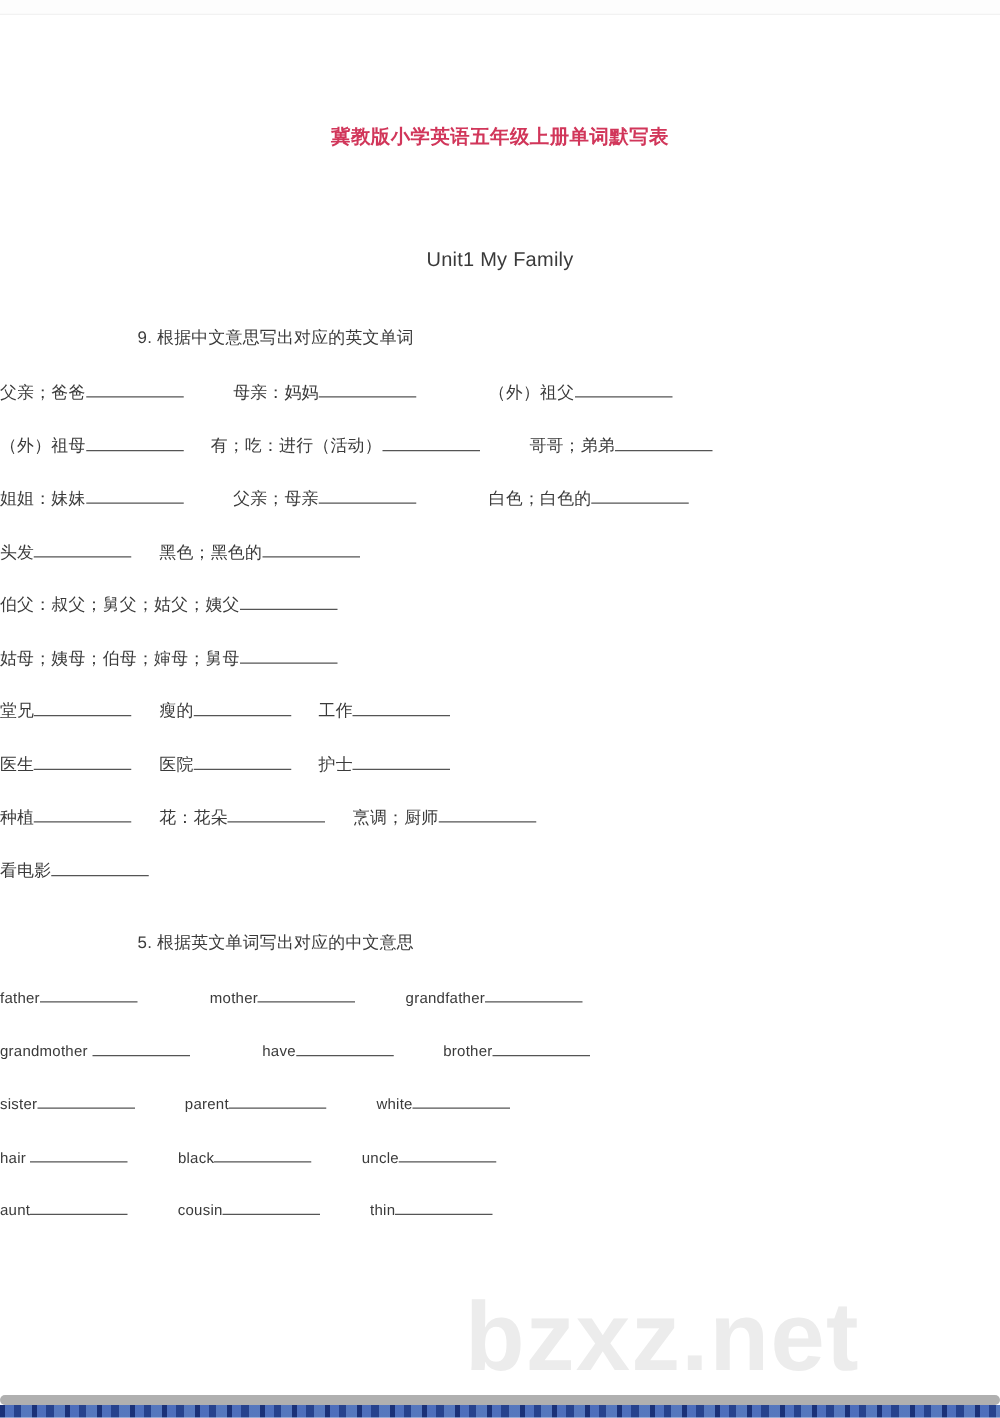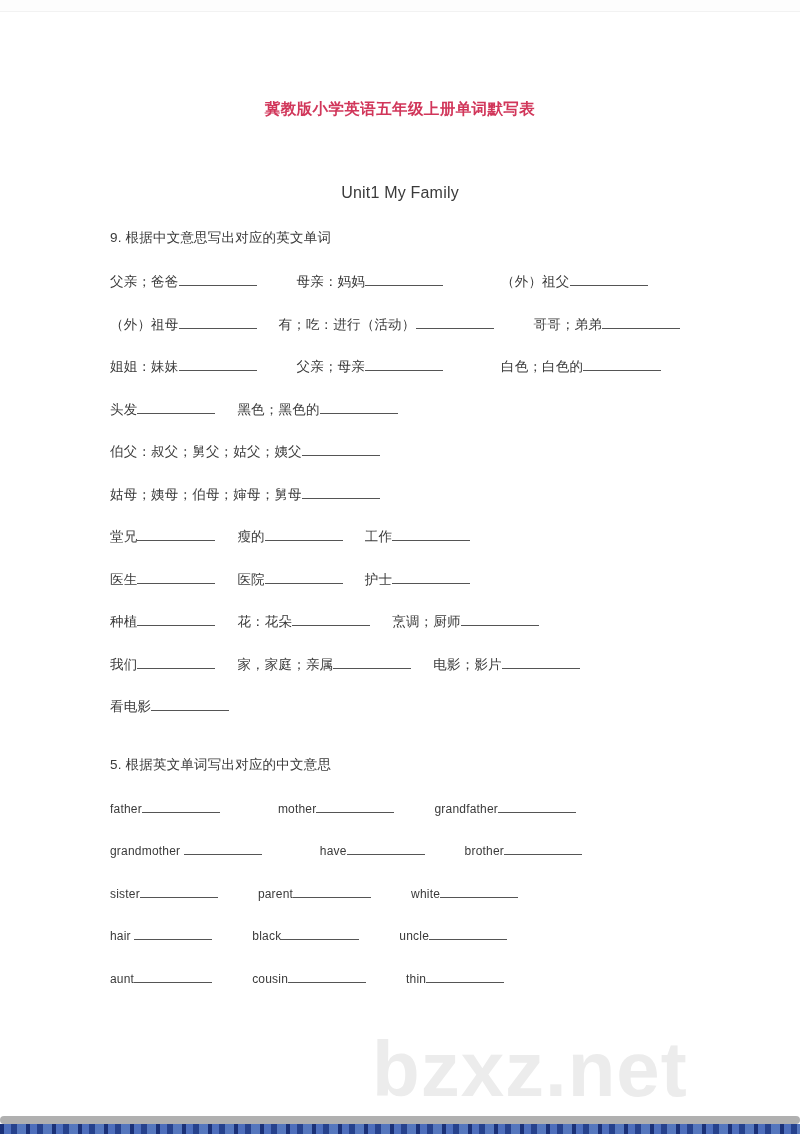--- a/index.html
+++ b/index.html
@@ -62,36 +62,35 @@
     letter-spacing: 0.4px;
     margin: 0;
     padding-top: 99px;
   }
 
   .unit-title {
     text-align: center;
     color: #3a3a3a;
     font-size: 16px;
     font-weight: normal;
-    margin: 0;
+    margin: 16px;
     padding-top: 64px;
     letter-spacing: 0.2px;
   }
 
   .section-head {
     color: #3a3a3a;
     font-size: 13.5px;
     margin: 0;
     padding-left: 110px;
     padding-top: 27px;
     letter-spacing: 0.2px;
   }
 
   .rows {
-    padding-left: 110px;
     padding-top: 14px;
   }
 
   .row {
     height: 42.5px;
     white-space: nowrap;
     font-size: 13.5px;
     color: #3a3a3a;
     line-height: 42.5px;
   }
@@ -171,21 +170,20 @@
     <div class="rows" id="sec1-rows">
         <div class="row"><span class="item"><span class="lbl">父亲；爸爸</span><span class="blank" style="width: 78px;"></span></span><span class="gap-m"></span><span class="item"><span class="lbl">母亲：妈妈</span><span class="blank" style="width: 78px;"></span></span><span class="gap-l"></span><span class="item"><span class="lbl">（外）祖父</span><span class="blank" style="width: 78px;"></span></span></div>
         <div class="row"><span class="item"><span class="lbl">（外）祖母</span><span class="blank" style="width: 78px;"></span></span><span class="gap-s"></span><span class="item"><span class="lbl">有；吃：进行（活动）</span><span class="blank" style="width: 78px;"></span></span><span class="gap-m"></span><span class="item"><span class="lbl">哥哥；弟弟</span><span class="blank" style="width: 78px;"></span></span></div>
         <div class="row"><span class="item"><span class="lbl">姐姐：妹妹</span><span class="blank" style="width: 78px;"></span></span><span class="gap-m"></span><span class="item"><span class="lbl">父亲；母亲</span><span class="blank" style="width: 78px;"></span></span><span class="gap-l"></span><span class="item"><span class="lbl">白色；白色的</span><span class="blank" style="width: 78px;"></span></span></div>
         <div class="row"><span class="item"><span class="lbl">头发</span><span class="blank" style="width: 78px;"></span></span><span class="gap-s"></span><span class="item"><span class="lbl">黑色；黑色的</span><span class="blank" style="width: 78px;"></span></span></div>
         <div class="row"><span class="item"><span class="lbl">伯父：叔父；舅父；姑父；姨父</span><span class="blank" style="width: 78px;"></span></span></div>
         <div class="row"><span class="item"><span class="lbl">姑母；姨母；伯母；婶母；舅母</span><span class="blank" style="width: 78px;"></span></span></div>
         <div class="row"><span class="item"><span class="lbl">堂兄</span><span class="blank" style="width: 78px;"></span></span><span class="gap-s"></span><span class="item"><span class="lbl">瘦的</span><span class="blank" style="width: 78px;"></span></span><span class="gap-s"></span><span class="item"><span class="lbl">工作</span><span class="blank" style="width: 78px;"></span></span></div>
         <div class="row"><span class="item"><span class="lbl">医生</span><span class="blank" style="width: 78px;"></span></span><span class="gap-s"></span><span class="item"><span class="lbl">医院</span><span class="blank" style="width: 78px;"></span></span><span class="gap-s"></span><span class="item"><span class="lbl">护士</span><span class="blank" style="width: 78px;"></span></span></div>
         <div class="row"><span class="item"><span class="lbl">种植</span><span class="blank" style="width: 78px;"></span></span><span class="gap-s"></span><span class="item"><span class="lbl">花：花朵</span><span class="blank" style="width: 78px;"></span></span><span class="gap-s"></span><span class="item"><span class="lbl">烹调；厨师</span><span class="blank" style="width: 78px;"></span></span></div>
-        <div class="row"><span class="item"><span class="lbl">我们</span><span class="blank" style="width: 78px;"></span></span><span class="gap-s"></span><span class="item"><span class="lbl">家，家庭；亲属</span><span class="blank" style="width: 78px;"></span></span><span class="gap-s"></span><span class="item"><span class="lbl">电影；影片</span><span class="blank" style="width: 78px;"></span></span></div>
         <div class="row"><span class="item"><span class="lbl">看电影</span><span class="blank" style="width: 78px;"></span></span></div>
       </div>
 
     <p class="section-head">5.  根据英文单词写出对应的中文意思</p>
     <div class="rows" id="sec2-rows">
         <div class="row section2"><span class="item"><span class="lbl">father</span><span class="blank" style="width: 78px;"></span></span><span class="gap-l"></span><span class="item"><span class="lbl">mother</span><span class="blank" style="width: 78px;"></span></span><span class="gap-m"></span><span class="item"><span class="lbl">grandfather</span><span class="blank" style="width: 78px;"></span></span></div>
         <div class="row section2"><span class="item"><span class="lbl">grandmother </span><span class="blank" style="width: 78px;"></span></span><span class="gap-l"></span><span class="item"><span class="lbl">have</span><span class="blank" style="width: 78px;"></span></span><span class="gap-m"></span><span class="item"><span class="lbl">brother</span><span class="blank" style="width: 78px;"></span></span></div>
         <div class="row section2"><span class="item"><span class="lbl">sister</span><span class="blank" style="width: 78px;"></span></span><span class="gap-m"></span><span class="item"><span class="lbl">parent</span><span class="blank" style="width: 78px;"></span></span><span class="gap-m"></span><span class="item"><span class="lbl">white</span><span class="blank" style="width: 78px;"></span></span></div>
         <div class="row section2"><span class="item"><span class="lbl">hair </span><span class="blank" style="width: 78px;"></span></span><span class="gap-m"></span><span class="item"><span class="lbl">black</span><span class="blank" style="width: 78px;"></span></span><span class="gap-m"></span><span class="item"><span class="lbl">uncle</span><span class="blank" style="width: 78px;"></span></span></div>
         <div class="row section2"><span class="item"><span class="lbl">aunt</span><span class="blank" style="width: 78px;"></span></span><span class="gap-m"></span><span class="item"><span class="lbl">cousin</span><span class="blank" style="width: 78px;"></span></span><span class="gap-m"></span><span class="item"><span class="lbl">thin</span><span class="blank" style="width: 78px;"></span></span></div>

